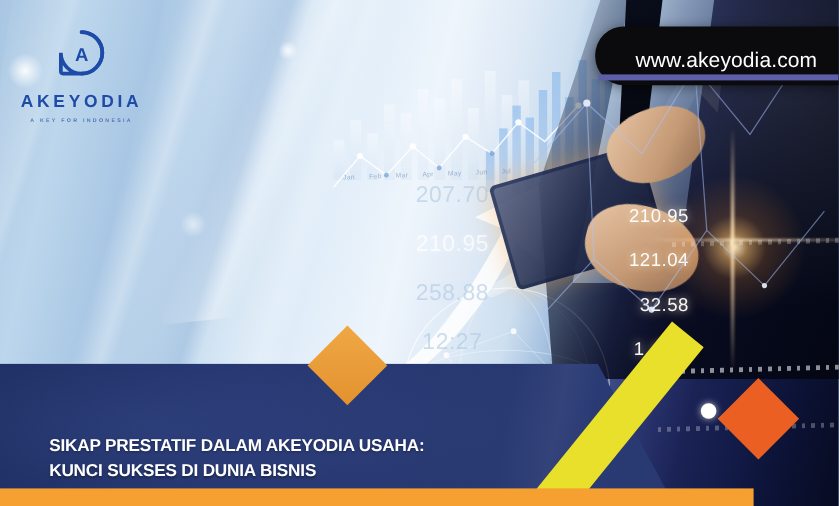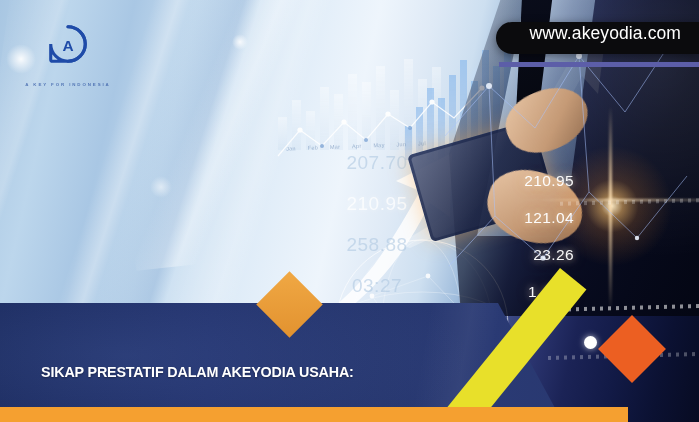--- a/index.html
+++ b/index.html
@@ -168,21 +168,21 @@
   .logo-tag{
     margin-top:5px; font-size:4.4px; font-weight:700; letter-spacing:1.9px;
     color:#3a5fa8; opacity:.8;
   }
 
   
   .urlpill{
     position:absolute; right:0; top:22px; z-index:7;
     background:#0b0b0d;
     border-radius:24px 0 0 24px;
-    padding:1px 18px 10px 34px;
+    padding:18px 18px 10px 34px;
     color:#fff; font-size:17.5px; letter-spacing:.1px;
     box-shadow:0 2px 10px rgba(0,0,0,.45);
   }
   .urlaccent{
     position:absolute; right:0; top:62px; width:200px; height:5px;
     background:#5c5ea8; z-index:7;
   }
 
   
   .band{
@@ -325,40 +325,40 @@
           <circle cx="92" cy="134" r="2.4"></circle>
         <circle cx="60" cy="110" r="1.8"></circle>
           <circle cx="120" cy="110" r="1.8"></circle>
       </g>
     </svg>
 
     <div class="numcol">
       <div class="dim">207.70</div>
       <div>210.95</div>
       <div class="dim">258.88</div>
-      <div class="dim">03:27</div>
+      <div class="dim">12:27</div>
       <div>18.92</div>
     </div>
 
     <div class="person">
       <div class="suit"></div>
       <div class="shirt"></div>
       <div class="tie"></div>
       <div class="tablet"></div>
       <div class="hand" style="left:96px; top:104px; width:84px; height:60px; transform:rotate(-24deg);"></div>
       <div class="hand" style="left:78px; top:186px; width:96px; height:70px; transform:rotate(14deg);"></div>
       <div class="flare"></div>
       <div class="flare-v"></div>
       <div class="flare-h"></div>
     </div>
 
     <div class="numcol2">
       <div>210.95</div>
       <div>121.04</div>
-      <div>23.26</div>
+      <div>32.58</div>
       <div>1.41%</div>
     </div>
 
     <svg class="netdark" viewBox="0 0 260 330">
       <g stroke="rgba(170,195,255,.55)" stroke-width="1" fill="none">
         <polyline points="6,120 50,70 96,112 140,40 186,96 232,26"></polyline>
         <polyline points="10,250 56,200 104,242 150,176 198,222 248,160"></polyline>
         <line x1="50" y1="70" x2="56" y2="200"></line>
         <line x1="140" y1="40" x2="150" y2="176"></line>
       </g>
@@ -374,33 +374,35 @@
     <div class="ruler b"></div>
     <div class="ruler c"></div>
   </div>
 
   <div class="logo">
     <svg class="logo-mark" viewBox="0 0 44 44">
       <path d="M22 3 A19 19 0 1 1 3 22 L3 39 A2 2 0 0 0 5 41 L22 41" fill="none" stroke="#1f4ba8" stroke-width="3.4" stroke-linecap="round"></path>
       <path d="M22 41 A19 19 0 0 0 41 22 A19 19 0 0 0 22 3" fill="none" stroke="#1f4ba8" stroke-width="3.4" stroke-linecap="round"></path>
       <text x="22" y="29.5" text-anchor="middle" font-family="Liberation Sans, sans-serif" font-size="17" font-weight="700" fill="#1f4ba8">A</text>
     </svg>
+    <div class="logo-word">AKEYODIA</div>
     <div class="logo-tag">A KEY FOR INDONESIA</div>
   </div>
 
   <div class="urlpill">www.akeyodia.com</div>
   <div class="urlaccent"></div>
 
   <div class="diamond-orange"></div>
   <div class="stripe-yellow"></div>
 
   <div class="band">
     <div class="band-tex"></div>
   </div>
   <div class="title">
     <div>SIKAP PRESTATIF DALAM AKEYODIA USAHA:</div>
+    <div>KUNCI SUKSES DI DUNIA BISNIS</div>
   </div>
 
   <div class="diamond-red"></div>
   <div class="dot-white"></div>
   <div class="bottombar"></div>
 
 </div>
 
 </body></html>

